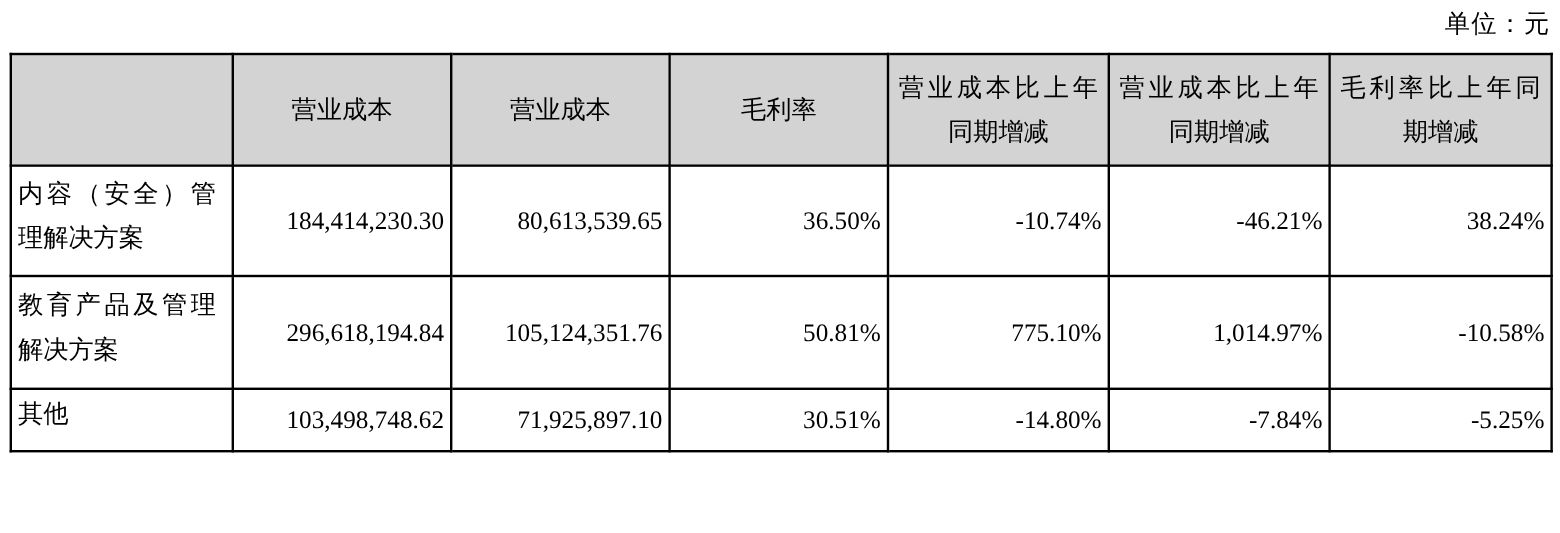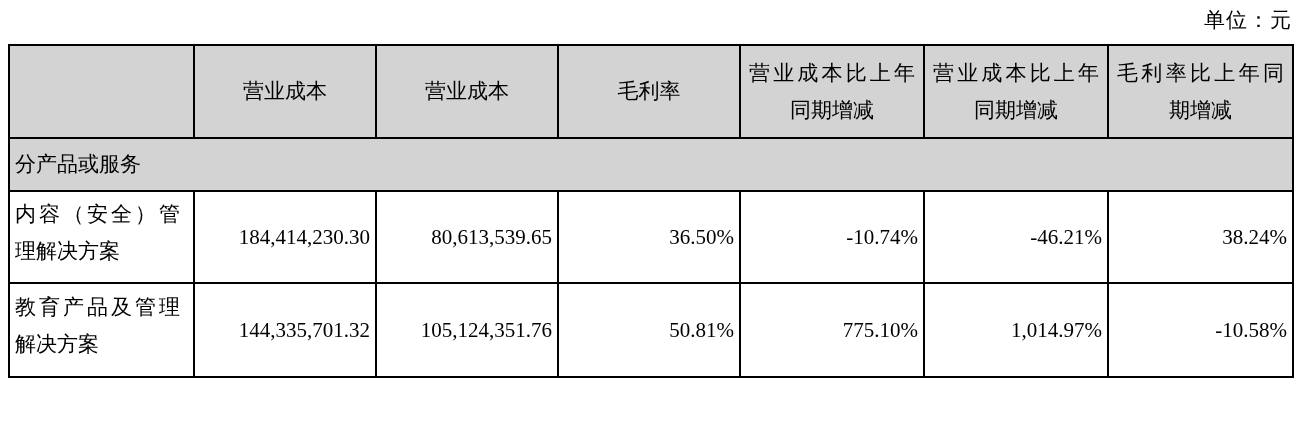--- a/index.html
+++ b/index.html
@@ -95,40 +95,46 @@
         <tr class="hdr-row">
       <th></th>
       <th>营业成本</th>
       <th>营业成本</th>
       <th>毛利率</th>
       <th>营业成本比上年同期增减</th>
       <th>营业成本比上年同期增减</th>
       <th>毛利率比上年同期增减</th>
     </tr>
 
-    <tr class="section-row">
-      <td colspan="7">分产品或服务</td>
-    </tr>
 
     <tr class="data-row-tall">
       <td class="lbl">内容（安全）管理解决方案</td>
       <td class="num">184,414,230.30</td>
       <td class="num">80,613,539.65</td>
       <td class="num">36.50%</td>
       <td class="num">-10.74%</td>
       <td class="num">-46.21%</td>
       <td class="num">38.24%</td>
     </tr>
 
     <tr class="data-row-tall2">
       <td class="lbl">教育产品及管理解决方案</td>
-      <td class="num">144,335,701.32</td>
+      <td class="num">296,618,194.84</td>
       <td class="num">105,124,351.76</td>
       <td class="num">50.81%</td>
       <td class="num">775.10%</td>
       <td class="num">1,014.97%</td>
       <td class="num">-10.58%</td>
     </tr>
 
+    <tr class="data-row-short">
+      <td class="lbl">其他</td>
+      <td class="num">103,498,748.62</td>
+      <td class="num">71,925,897.10</td>
+      <td class="num">30.51%</td>
+      <td class="num">-14.80%</td>
+      <td class="num">-7.84%</td>
+      <td class="num">-5.25%</td>
+    </tr>
   </tbody>
     </table>
 
 </div>
 
 </body></html>

